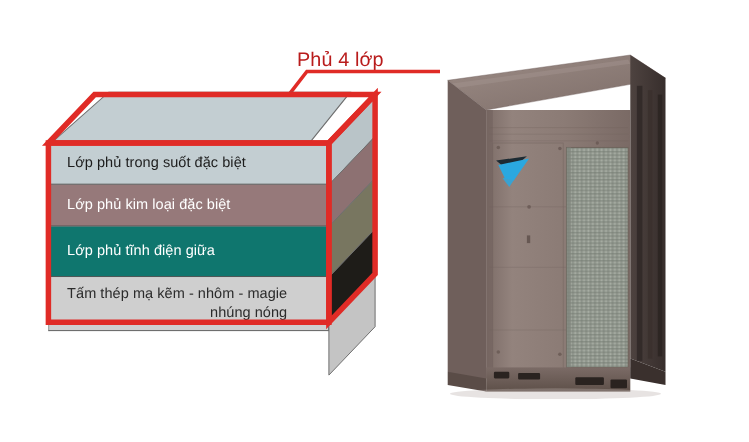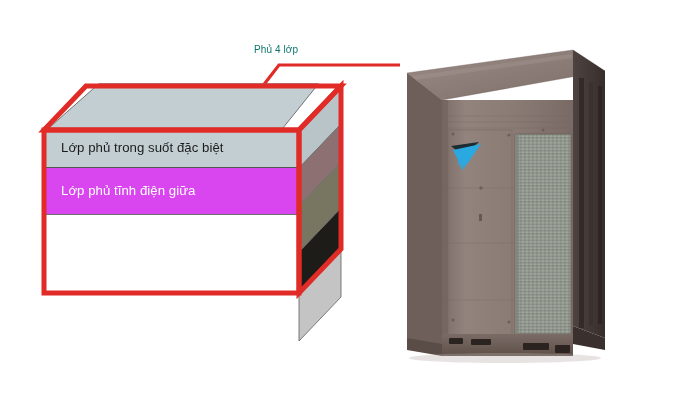--- a/index.html
+++ b/index.html
@@ -9,23 +9,23 @@
     background:#ffffff;
     font-family:"Liberation Sans","DejaVu Sans",sans-serif;
     overflow:hidden;
     position:relative;
   }
   #stage{position:absolute;inset:0;width:681px;height:402px;}
 
   
   .callout-label{
     position:absolute;
-    left:254px; top:44px;
-    font-size:10px;
-    color:#0f766e;
+    left:270px; top:44px;
+    font-size:18px;
+    color:#b91c1c;
     letter-spacing:.1px;
     white-space:nowrap;
   }
   .callout-line{
     position:absolute;
     left:255px; top:55px;
     width:145px; height:35px;
     overflow:visible;
   }
 
@@ -113,22 +113,29 @@
         <polygon points="0,90 42,46 42,84 0,128" fill="#8d7172" stroke="#6e6e6e" stroke-width="0.9"></polygon>
         <polygon points="0,128 42,84 42,130 0,174" fill="#787660" stroke="#6e6e6e" stroke-width="0.9"></polygon>
         <polygon points="0,174 42,130 42,171 0,215" fill="#1e1c18" stroke="#6e6e6e" stroke-width="0.9"></polygon>
         <polygon points="0,215 42,171 42,219 0,263" fill="#c4c4c4" stroke="#6e6e6e" stroke-width="0.9"></polygon>
       </svg>
 
     <div class="front-stack">
       <div class="layer" style="height: 38px; background: rgb(195, 206, 210);">
         <span class="layer-label" style="color: rgb(28, 28, 28);">Lớp phủ trong suốt đặc biệt</span>
       </div>
-      <div class="layer" style="height: 46px; background: #d946ef;">
+      <div class="layer" style="height: 38px; background: rgb(150, 121, 122);">
+        <span class="layer-label" style="color: rgb(255, 255, 255);">Lớp phủ kim loại đặc biệt</span>
+      </div>
+      <div class="layer" style="height: 46px; background: #0f766e;">
         <span class="layer-label" style="color: rgb(255, 255, 255);">Lớp phủ tĩnh điện giữa</span>
+      </div>
+      <div class="layer" style="height: 48px; background: rgb(207, 207, 207);">
+        <span class="layer-label" style="color: rgb(43, 43, 43);">Tấm thép mạ kẽm - nhôm - magie
+nhúng nóng</span>
       </div>
     </div>
 
     <svg class="red-outline" viewBox="0 0 300 290">
         <polygon points="11,52 266,52 266,215 11,215" fill="none" stroke="#e02b26" stroke-width="5" stroke-linejoin="miter"></polygon>
         <polygon points="11,52 53,8 308,8 266,52" fill="none" stroke="#e02b26" stroke-width="5" stroke-linejoin="miter"></polygon>
         <polygon points="266,52 308,8 308,171 266,215" fill="none" stroke="#e02b26" stroke-width="5" stroke-linejoin="miter"></polygon>
       </svg>
   </div>
 

